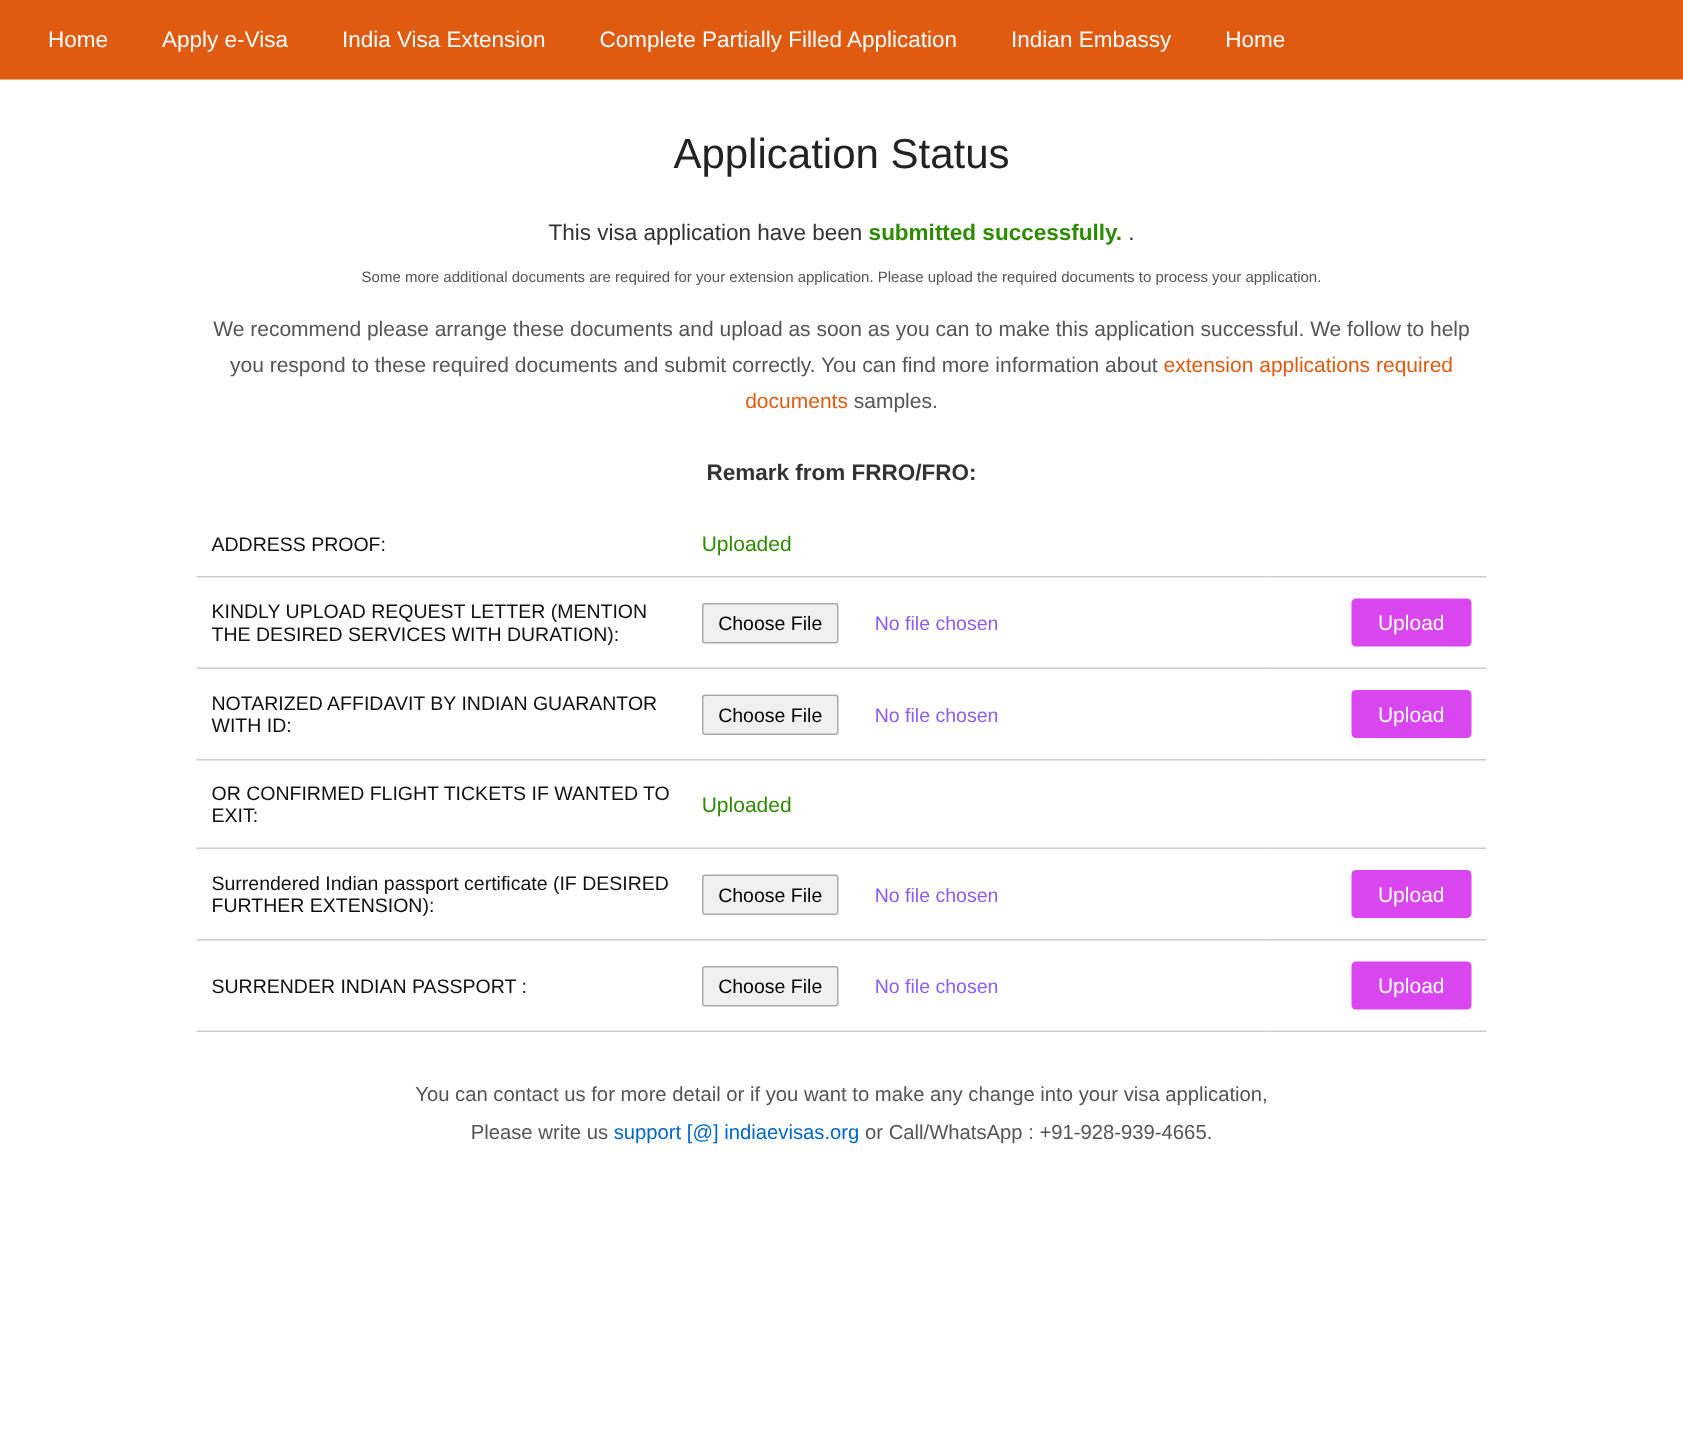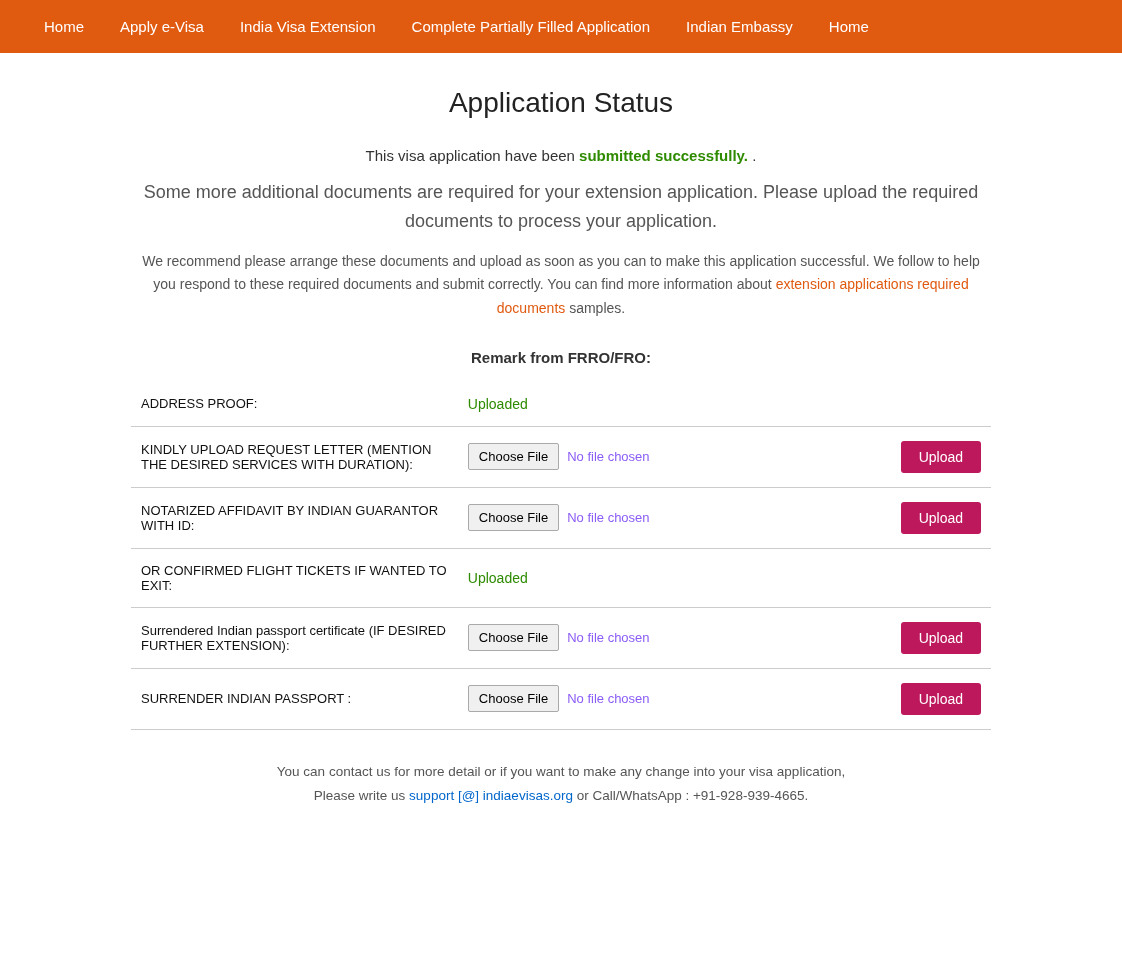--- a/index.html
+++ b/index.html
@@ -3,21 +3,21 @@
   <meta charset="utf-8">
   <style>
     * { box-sizing: border-box; margin: 0; padding: 0; }
     body { font-family: Arial, sans-serif; font-size: 14px; color: #333; background: #fff; }
 
     
     nav {
       background-color: #e05a10;
       display: flex;
       align-items: center;
-      padding: 0 26px;
+      padding: 0 14px;
       height: 53px;
     }
     nav a {
       color: #fff;
       text-decoration: none;
       padding: 0 18px;
       font-size: 15px;
       line-height: 53px;
       white-space: nowrap;
     }
@@ -43,21 +43,21 @@
       margin-bottom: 14px;
     }
     .status-line .success {
       color: #2e8b00;
       font-weight: bold;
       text-align: right;
     }
 
     .info-block {
       text-align: center;
-      font-size: 18px;
+      font-size: 10px;
       color: #555;
       margin-bottom: 14px;
       line-height: 1.6;
     }
 
     .recommend-block {
       text-align: center;
       font-size: 14px;
       color: #555;
       margin-bottom: 28px;
@@ -102,37 +102,37 @@
     }
 
     .uploaded-text {
       color: #2e8b00;
       font-size: 14px;
     }
 
     .file-input-wrapper {
       display: flex;
       align-items: center;
-      gap: 8px;
+      gap: 24px;
     }
     .choose-file-btn {
       background: #f0f0f0;
       border: 1px solid #aaa;
       padding: 5px 10px;
       font-size: 13px;
       cursor: pointer;
       border-radius: 2px;
     }
     .no-file-text {
       color: #8b5cf6;
       font-size: 13px;
     }
 
     .upload-btn {
-      background-color: #be185d;
+      background-color: #d946ef;
       color: #fff;
       border: none;
       padding: 8px 18px;
       font-size: 14px;
       cursor: pointer;
       border-radius: 3px;
     }
 
     
     .footer {

